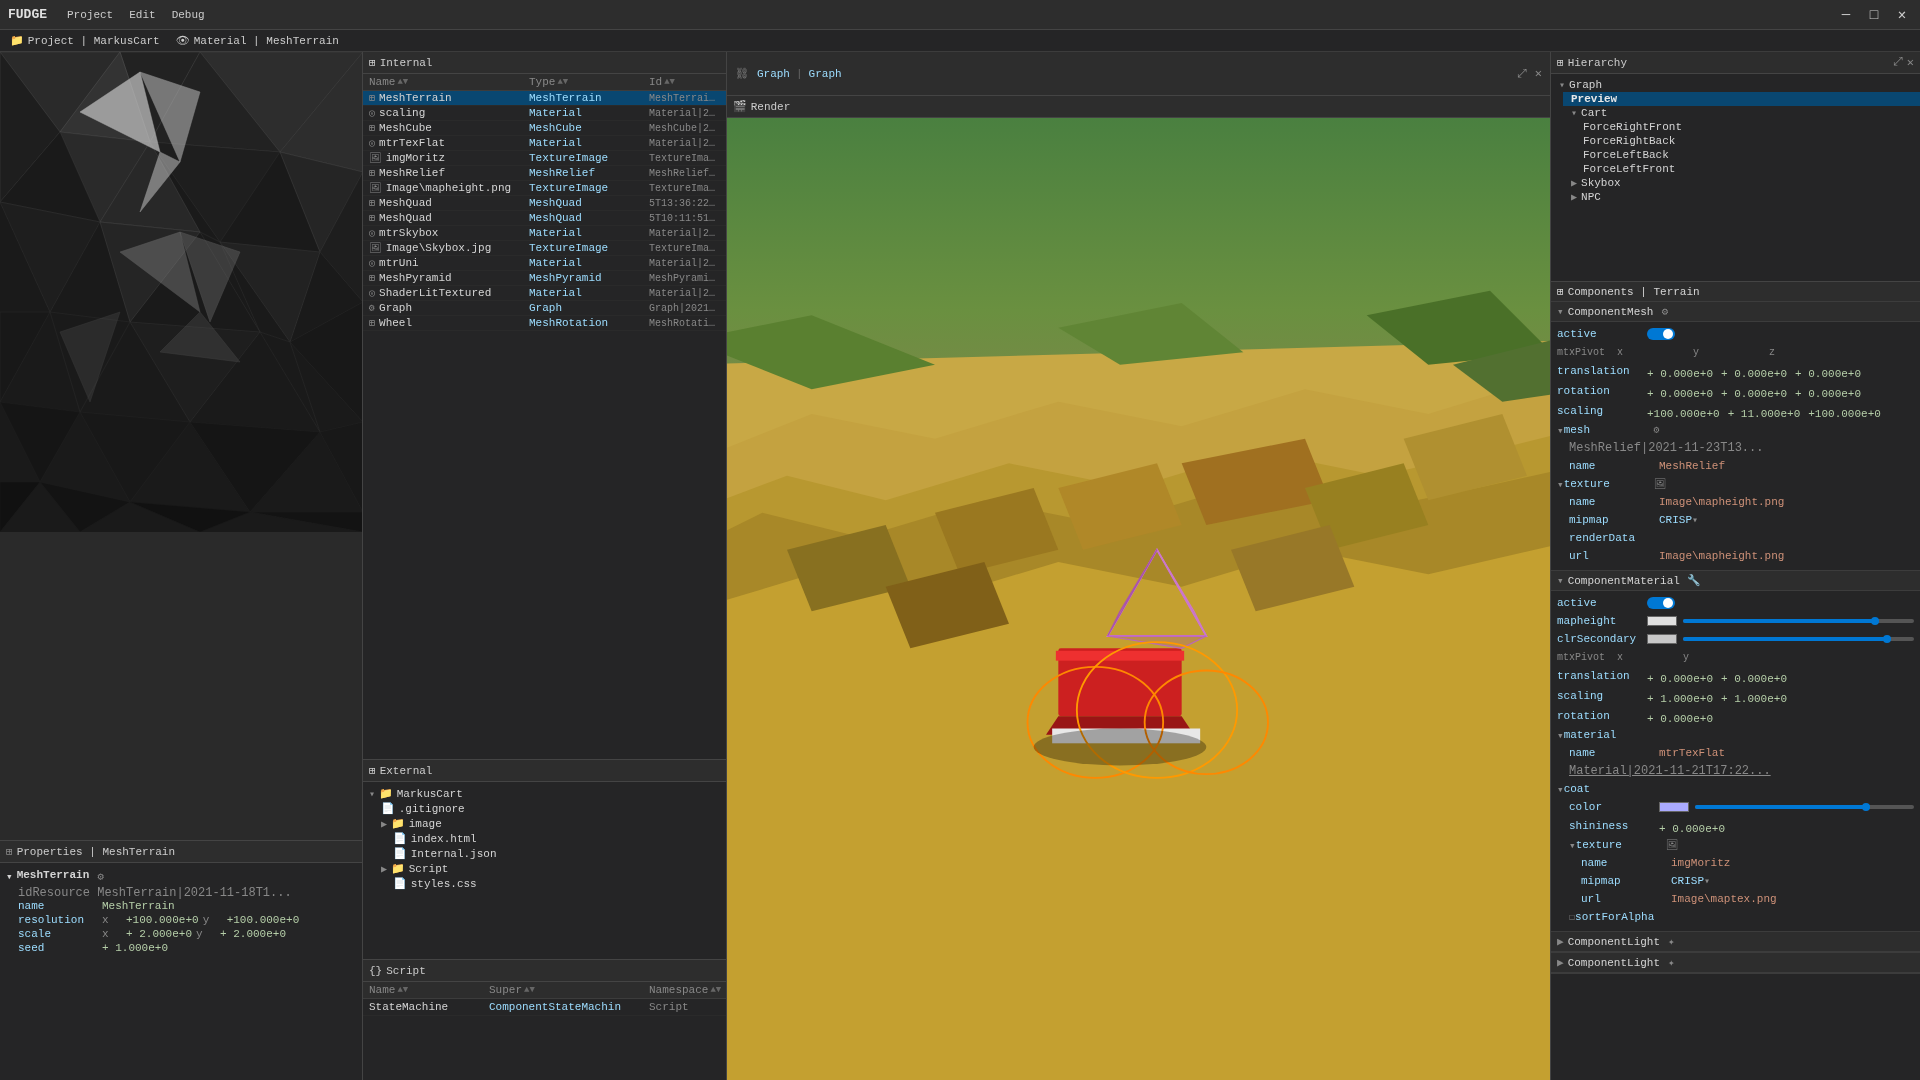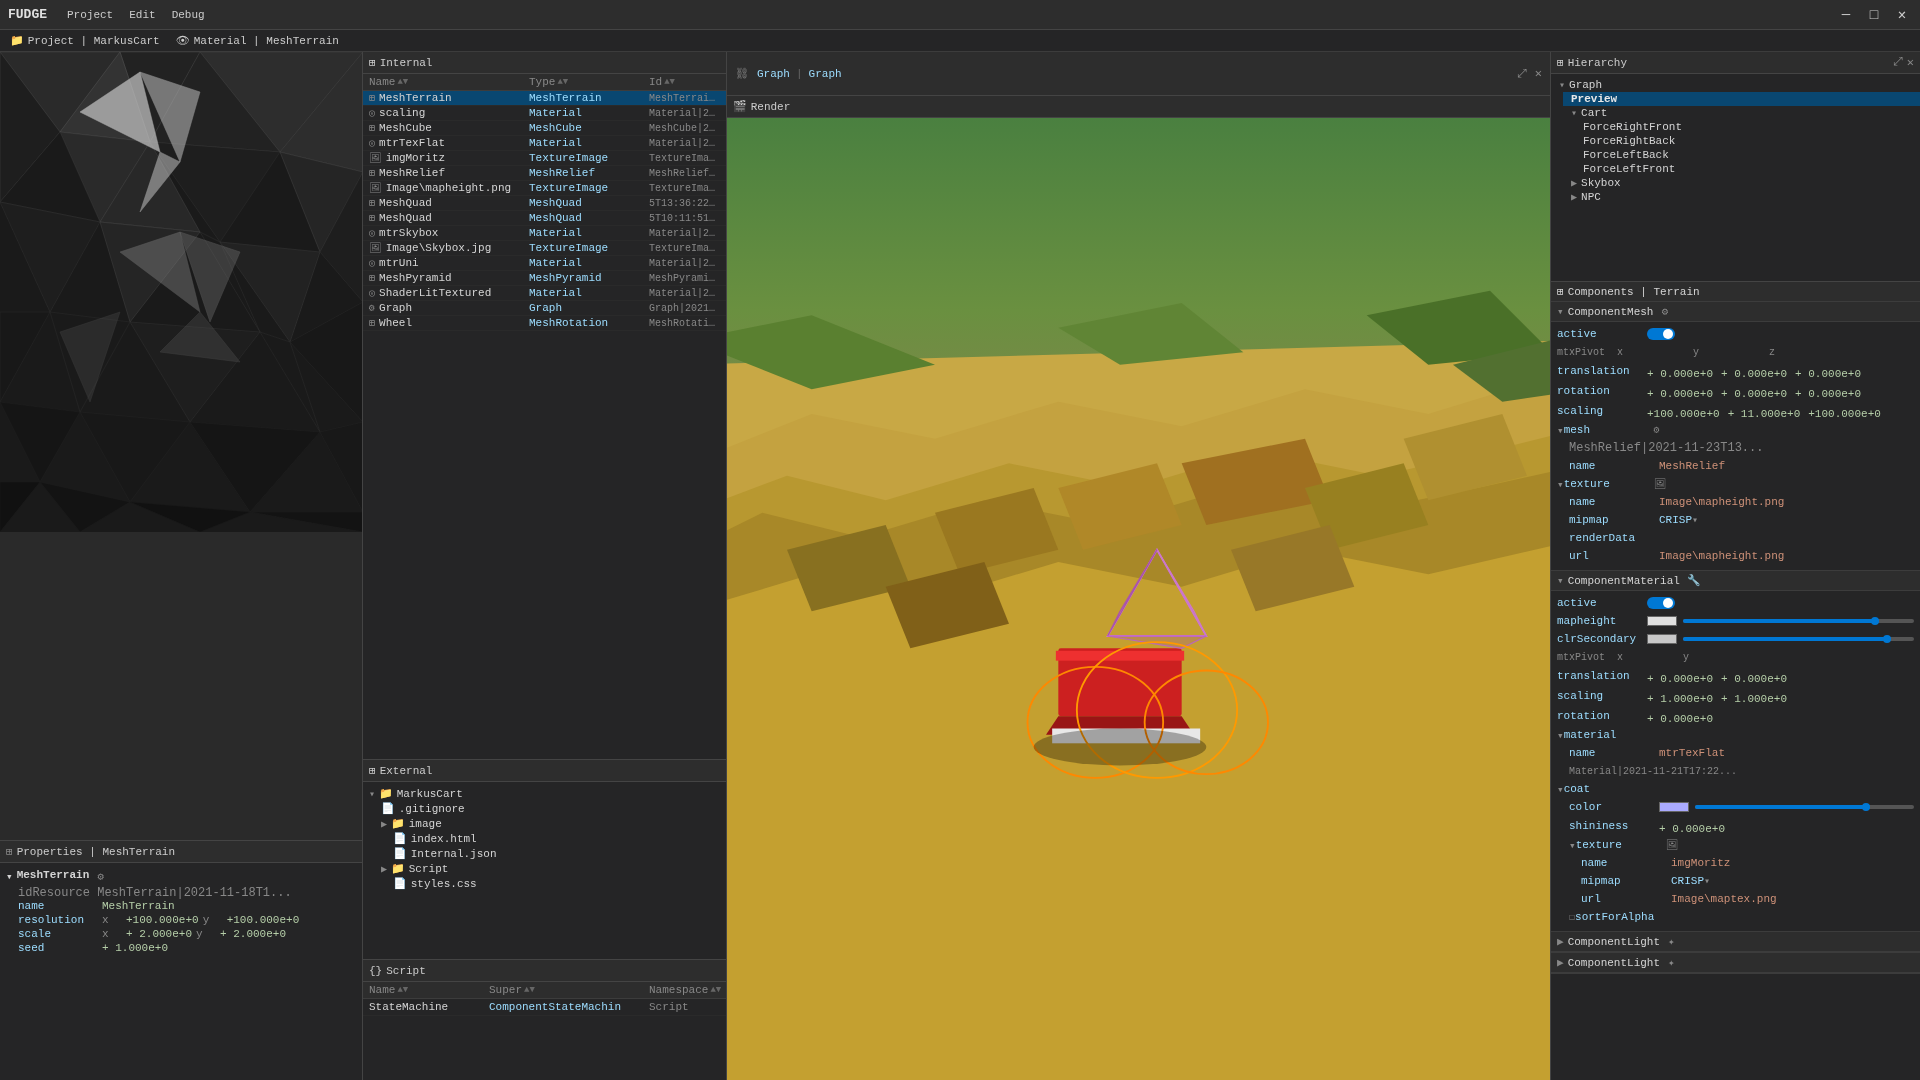--- a/index.html
+++ b/index.html
@@ -1039,21 +1039,21 @@
 
           <div class="comp-row">
             <span class="comp-expand">▾</span>
             <span class="comp-label">material</span>
           </div>
           <div class="comp-row" style="margin-left:12px;">
             <span class="comp-label">name</span>
             <span style="color:#ce9178;">mtrTexFlat</span>
           </div>
           <div class="comp-row" style="margin-left:12px;">
-            <span style="color:#888; font-size:10px;">Material|2021-11-21T17:22...</span>
+            <span style="color:#888; font-size:12px;text-decoration:underline;">Material|2021-11-21T17:22...</span>
           </div>
 
           <div class="comp-row">
             <span class="comp-expand">▾</span>
             <span class="comp-label">coat</span>
           </div>
           <div class="comp-row" style="margin-left:12px;">
             <span class="comp-label">color</span>
             <div class="comp-slider-container">
               <span class="color-swatch" style="background:#aaaaff;"></span>

